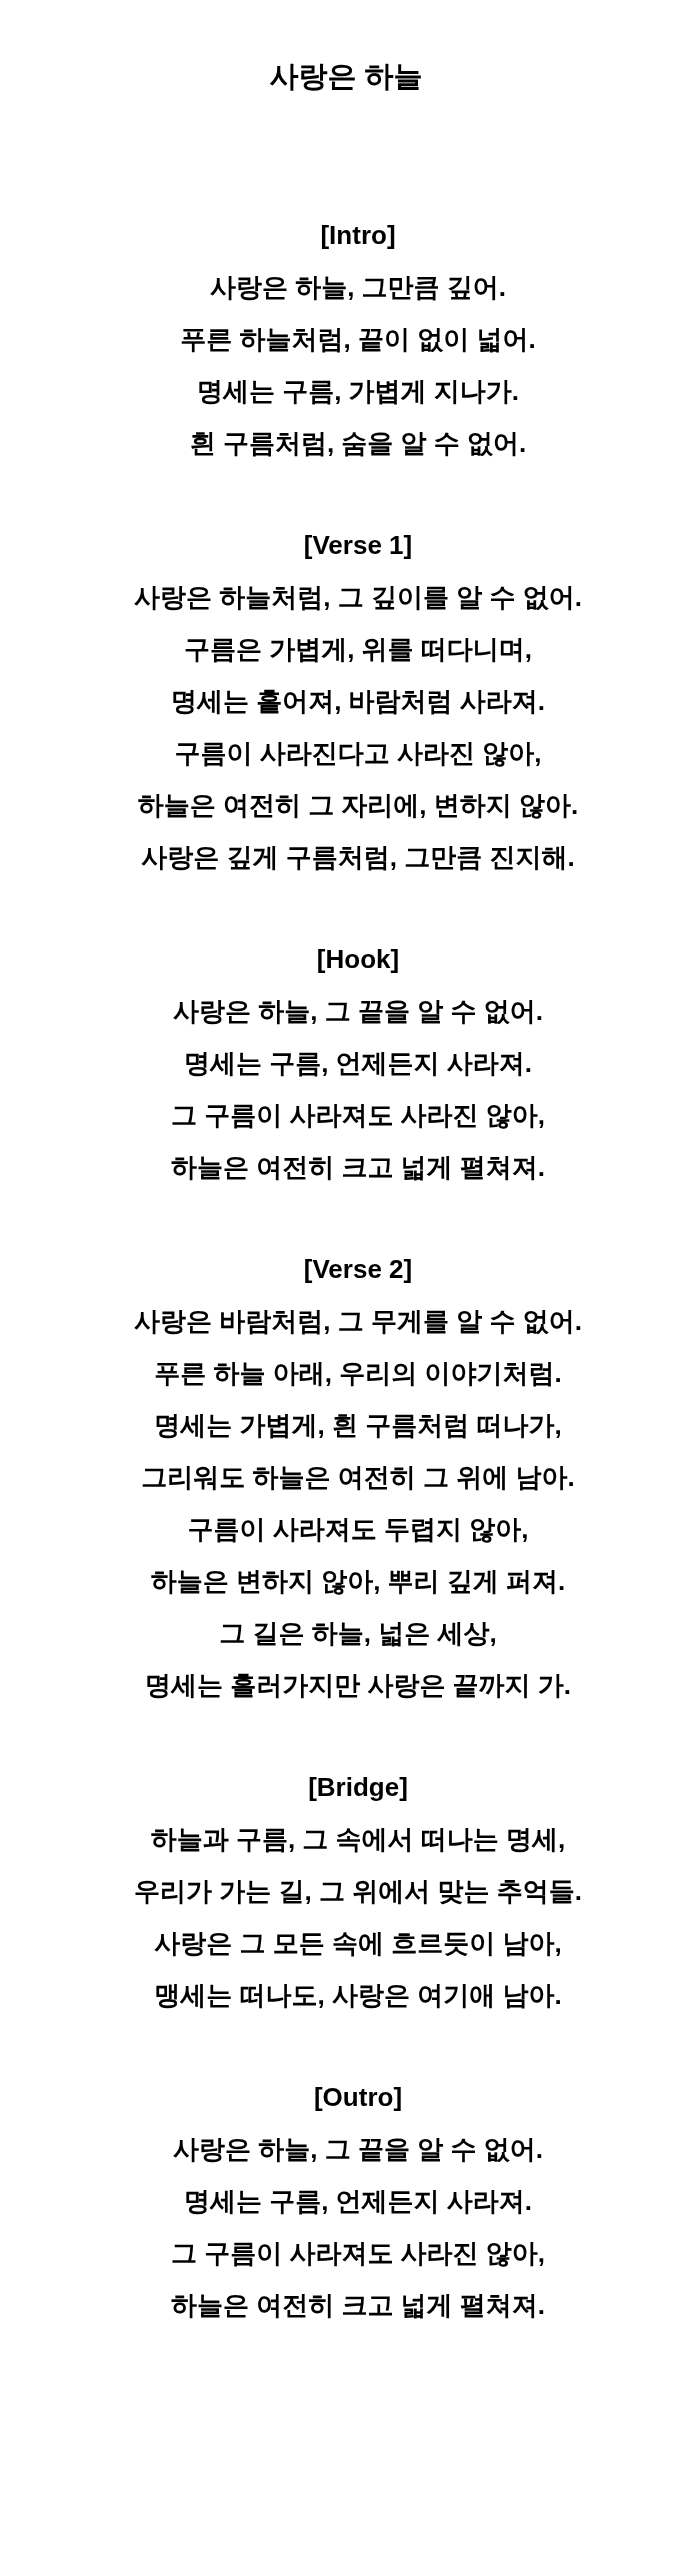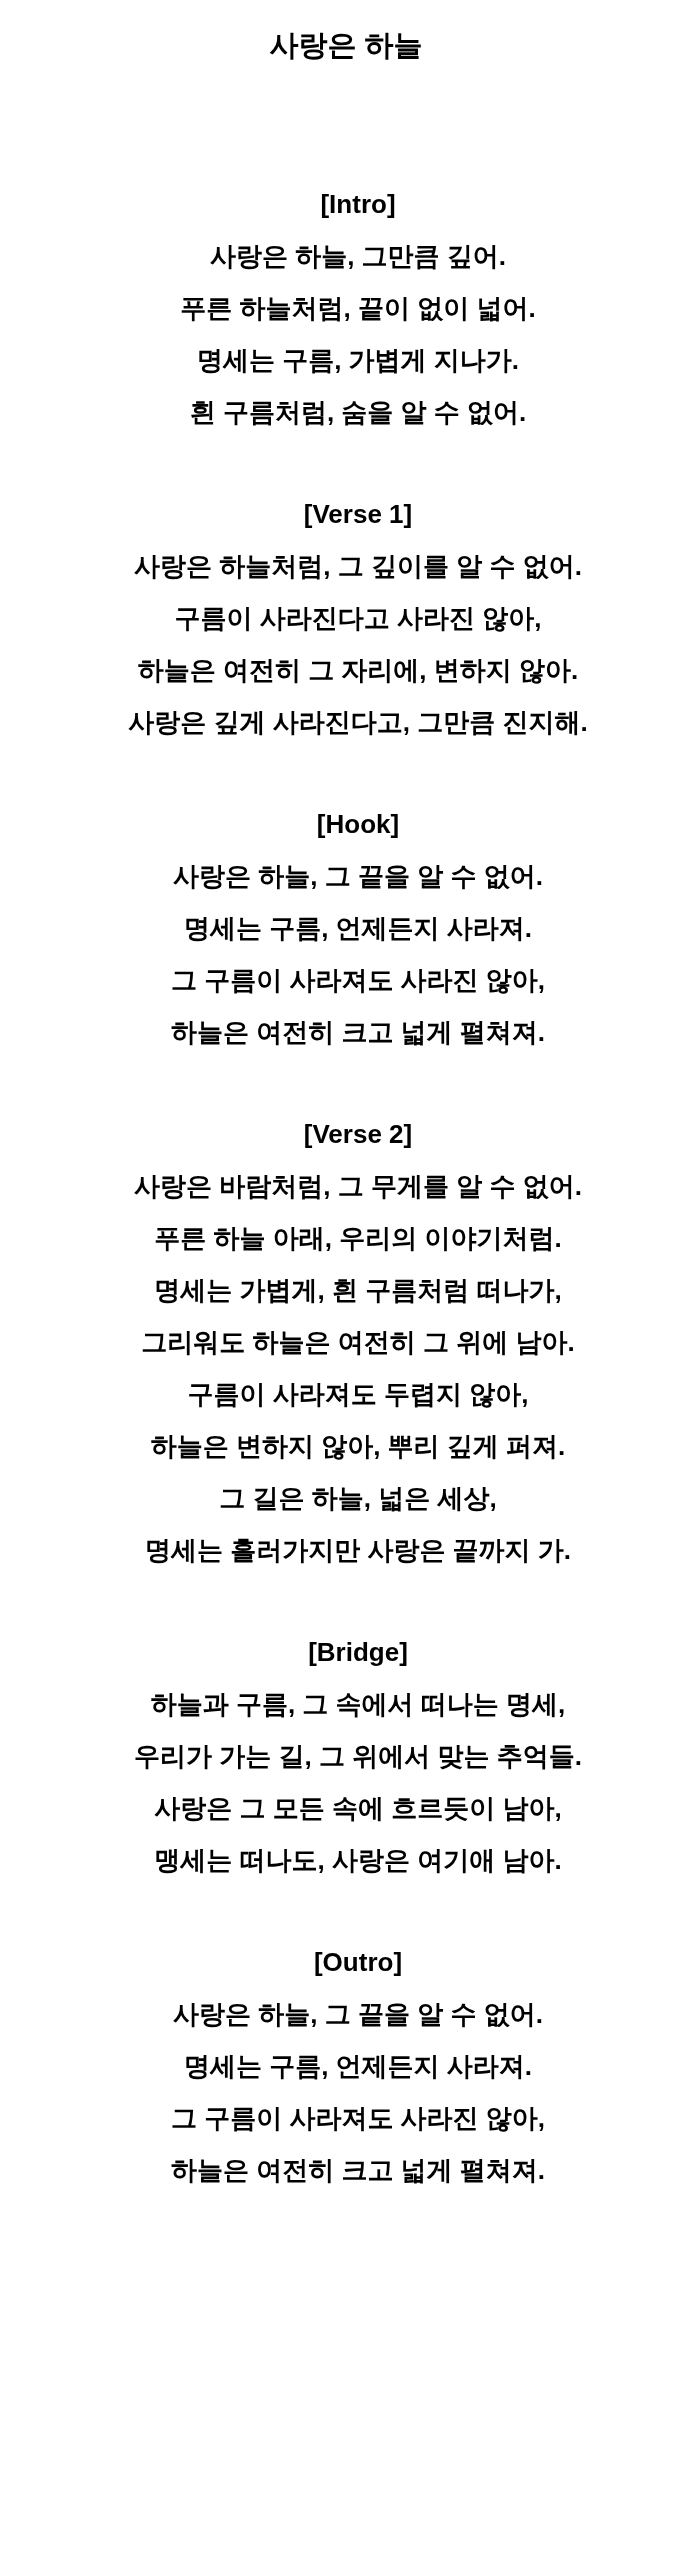--- a/index.html
+++ b/index.html
@@ -16,21 +16,21 @@
     overflow: hidden;
   }
   .page {
     width: 692px;
     height: 2576px;
   }
   .song-title {
     text-align: center;
     font-size: 29px;
     line-height: 45px;
-    padding-top: 23px;
+    padding-top: 54px;
     letter-spacing: 0px;
   }
   .section {
     margin-top: 50px;
     padding-left: 24px;
   }
   .section.first {
     margin-top: 110px;
   }
   .section-label,
@@ -52,23 +52,25 @@
     <div class="section-label">[Intro]</div>
     <div class="line">사랑은 하늘, 그만큼 깊어.</div>
     <div class="line">푸른 하늘처럼, 끝이 없이 넓어.</div>
     <div class="line">명세는 구름, 가볍게 지나가.</div>
     <div class="line">흰 구름처럼, 숨을 알 수 없어.</div>
   </div>
 
   <div class="section">
     <div class="section-label">[Verse 1]</div>
     <div class="line">사랑은 하늘처럼, 그 깊이를 알 수 없어.</div>
+    <div class="line">구름은 가볍게, 위를 떠다니며,</div>
+    <div class="line">명세는 흩어져, 바람처럼 사라져.</div>
     <div class="line">구름이 사라진다고 사라진 않아,</div>
     <div class="line">하늘은 여전히 그 자리에, 변하지 않아.</div>
-    <div class="line">사랑은 깊게 사라진다고, 그만큼 진지해.</div>
+    <div class="line">사랑은 깊게 구름처럼, 그만큼 진지해.</div>
   </div>
 
   <div class="section">
     <div class="section-label">[Hook]</div>
     <div class="line">사랑은 하늘, 그 끝을 알 수 없어.</div>
     <div class="line">명세는 구름, 언제든지 사라져.</div>
     <div class="line">그 구름이 사라져도 사라진 않아,</div>
     <div class="line">하늘은 여전히 크고 넓게 펼쳐져.</div>
   </div>
 

